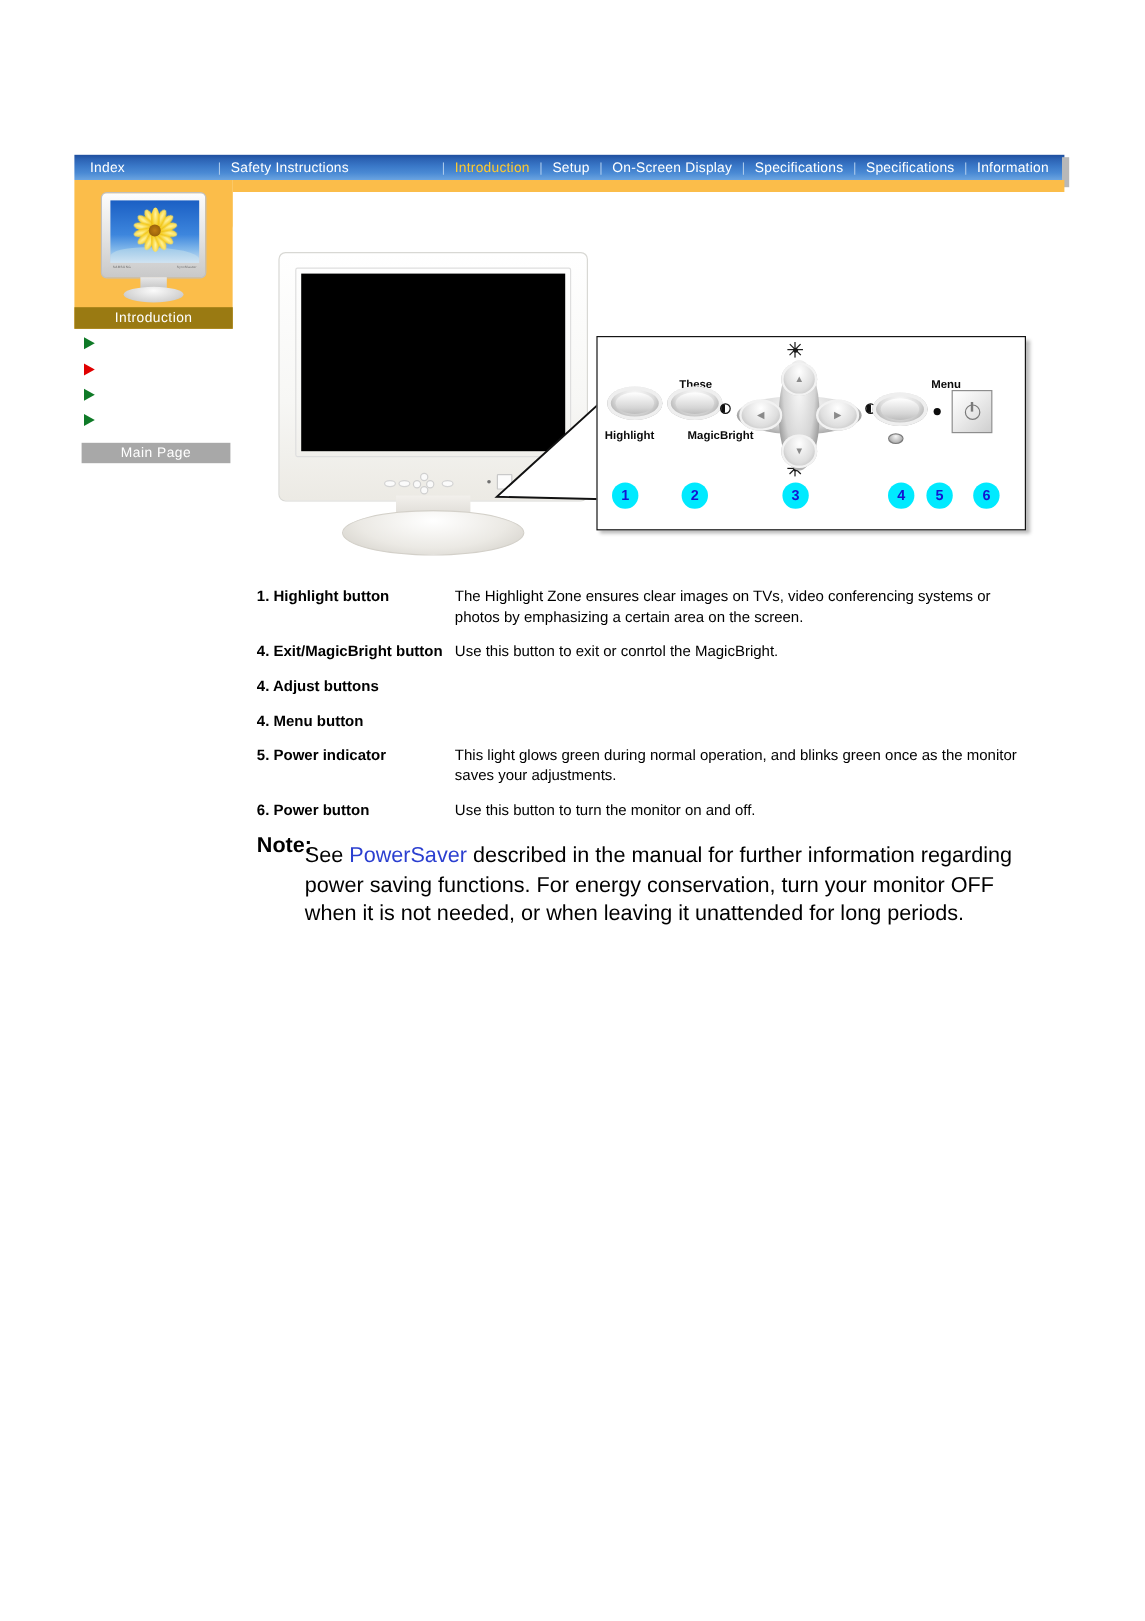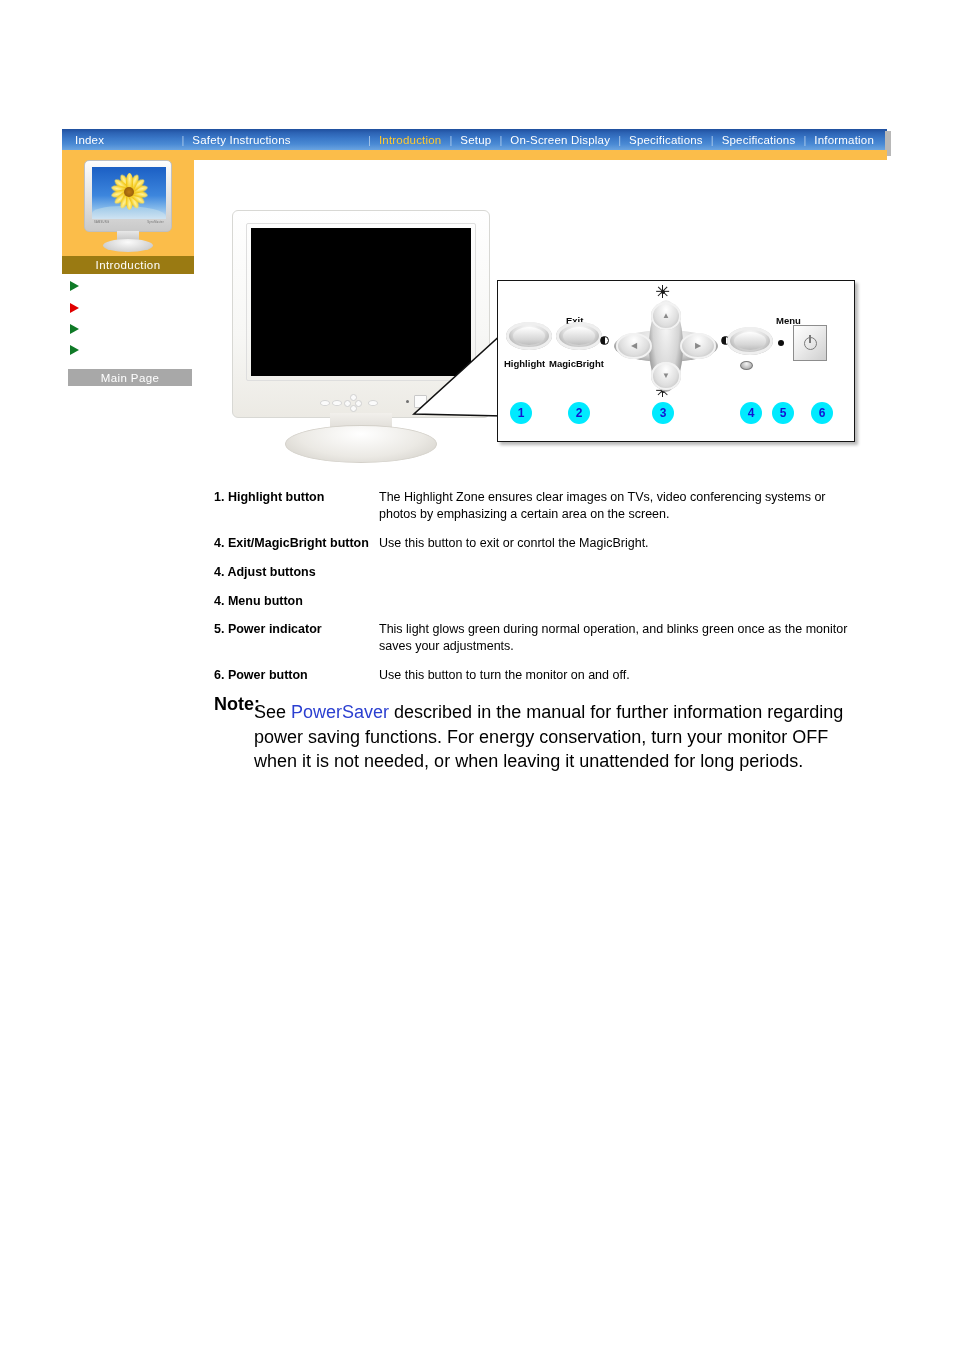--- a/index.html
+++ b/index.html
@@ -547,22 +547,22 @@
 
 <svg class="pointer-svg" viewBox="0 0 96 92">
   <polygon points="96,2 96,86 6,84" fill="#ffffff" stroke="#121212" stroke-width="1.6"></polygon>
 </svg>
 
 <div class="callout"></div>
 
 <div class="ctrl-label" style="left:504px; top:358px;">Highlight</div>
 <div class="oval-btn" style="left:506px; top:322px;"></div>
 
-<div class="ctrl-label" style="left:566px; top:315px;">Exit</div>
-<div class="ctrl-label" style="left:549px; top:358px;">MagicBright</div>
+<div class="ctrl-label" style="left:566px; top:315px;">These</div>
+<div class="ctrl-label" style="left:573px; top:358px;">MagicBright</div>
 <div class="oval-btn" style="left:556px; top:322px;"></div>
 
 <div class="sun-icon" style="left:656px; top:285px;">
   <div class="sr" style="transform:rotate(0deg);"></div>
   <div class="sr" style="transform:rotate(45deg);"></div>
   <div class="sr" style="transform:rotate(90deg);"></div>
   <div class="sr" style="transform:rotate(135deg);"></div>
   <div class="sc"></div>
 </div>
 <div class="sun-icon" style="left:656px; top:384px;">

